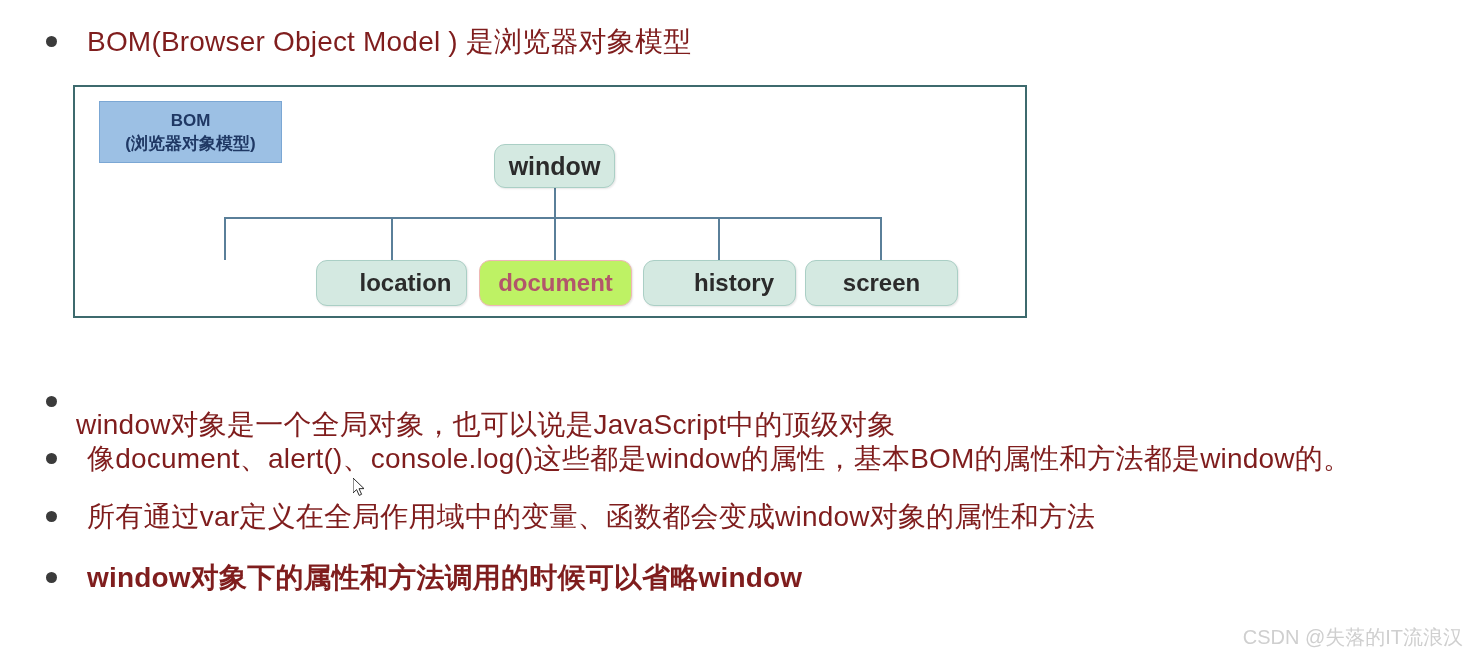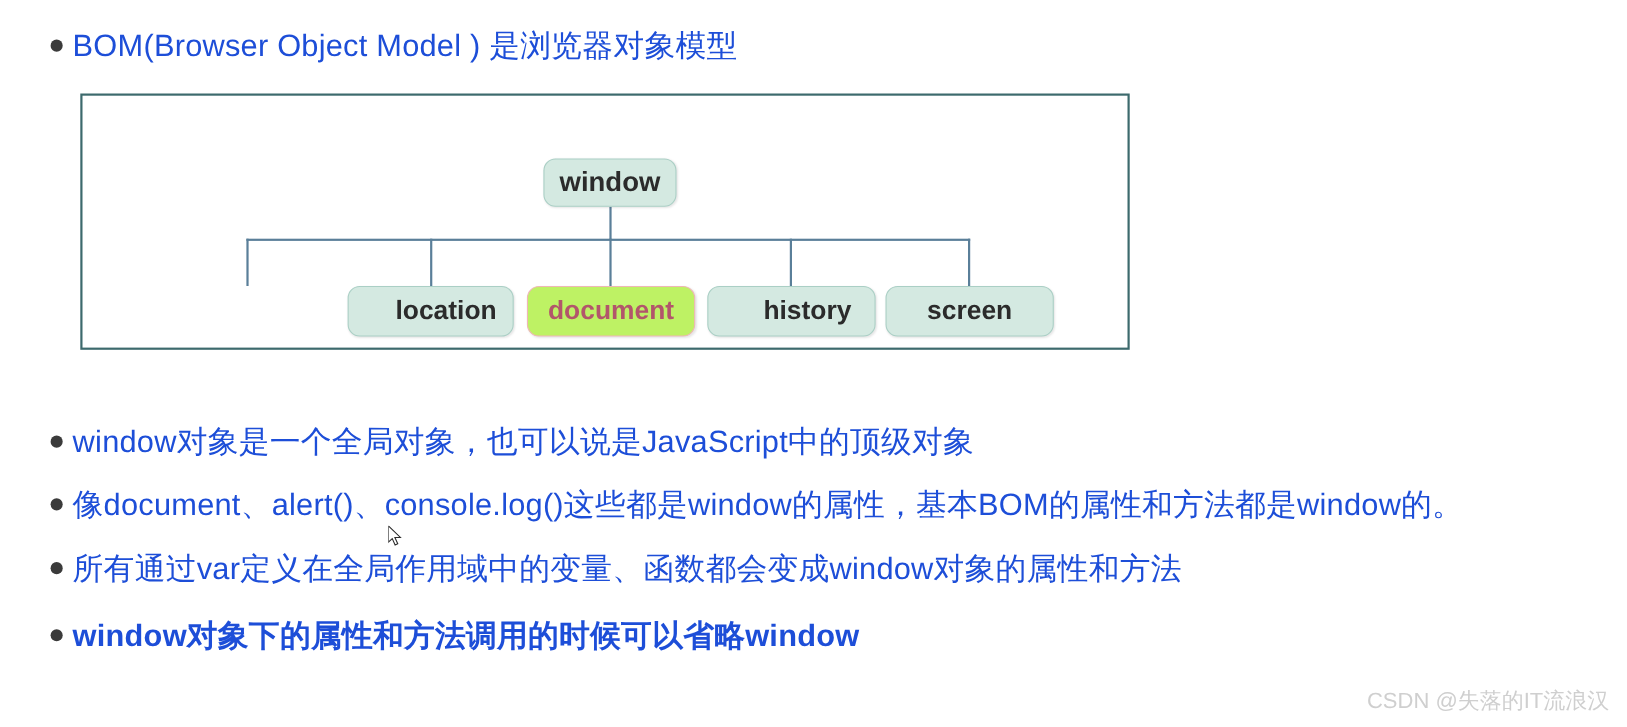--- a/index.html
+++ b/index.html
@@ -25,30 +25,30 @@
   }
   .bullet-dot {
     width: 11px;
     height: 11px;
     border-radius: 50%;
     background: #3b3b3b;
     flex: 0 0 auto;
     margin-top: 12px;
   }
   .bullet-text {
-    margin-left: 9px;
+    margin-left: 30px;
     font-size: 28px;
     line-height: 36px;
-    color: #1d4ed8;
+    color: #7f1d1d;
     white-space: nowrap;
     letter-spacing: 0.2px;
   }
 
   #bullet-0 { top: 24px; }
-  #bullet-1 { top: 384px; }
+  #bullet-1 { top: 384px; flex-direction: column; }
   #bullet-2 { top: 441px; }
   #bullet-3 { top: 499px; }
   #bullet-4 { top: 560px; font-weight: bold; }
 
   
   #diagram {
     position: absolute;
     left: 73px;
     top: 85px;
     width: 954px;
@@ -158,20 +158,24 @@
 </head>
 <body>
 
 <div class="bullet-row" id="bullet-0">
   <span class="bullet-dot"></span>
   <span class="bullet-text">BOM(Browser Object Model ) 是浏览器对象模型</span>
 </div>
 
 <div id="diagram">
 
+  <div class="node" id="bom-box">
+    <span>BOM</span>
+    <span class="bom-sub">(浏览器对象模型)</span>
+  </div>
 
   <div class="conn conn-v" id="conn-stem"></div>
   <div class="conn conn-h" id="conn-bus"></div>
   <div class="conn conn-v" id="conn-drop-0"></div>
   <div class="conn conn-v" id="conn-drop-1"></div>
   <div class="conn conn-v" id="conn-drop-2"></div>
   <div class="conn conn-v" id="conn-drop-3"></div>
   <div class="conn conn-v" id="conn-drop-4"></div>
 
   <div class="node node-mint" id="node-window">

